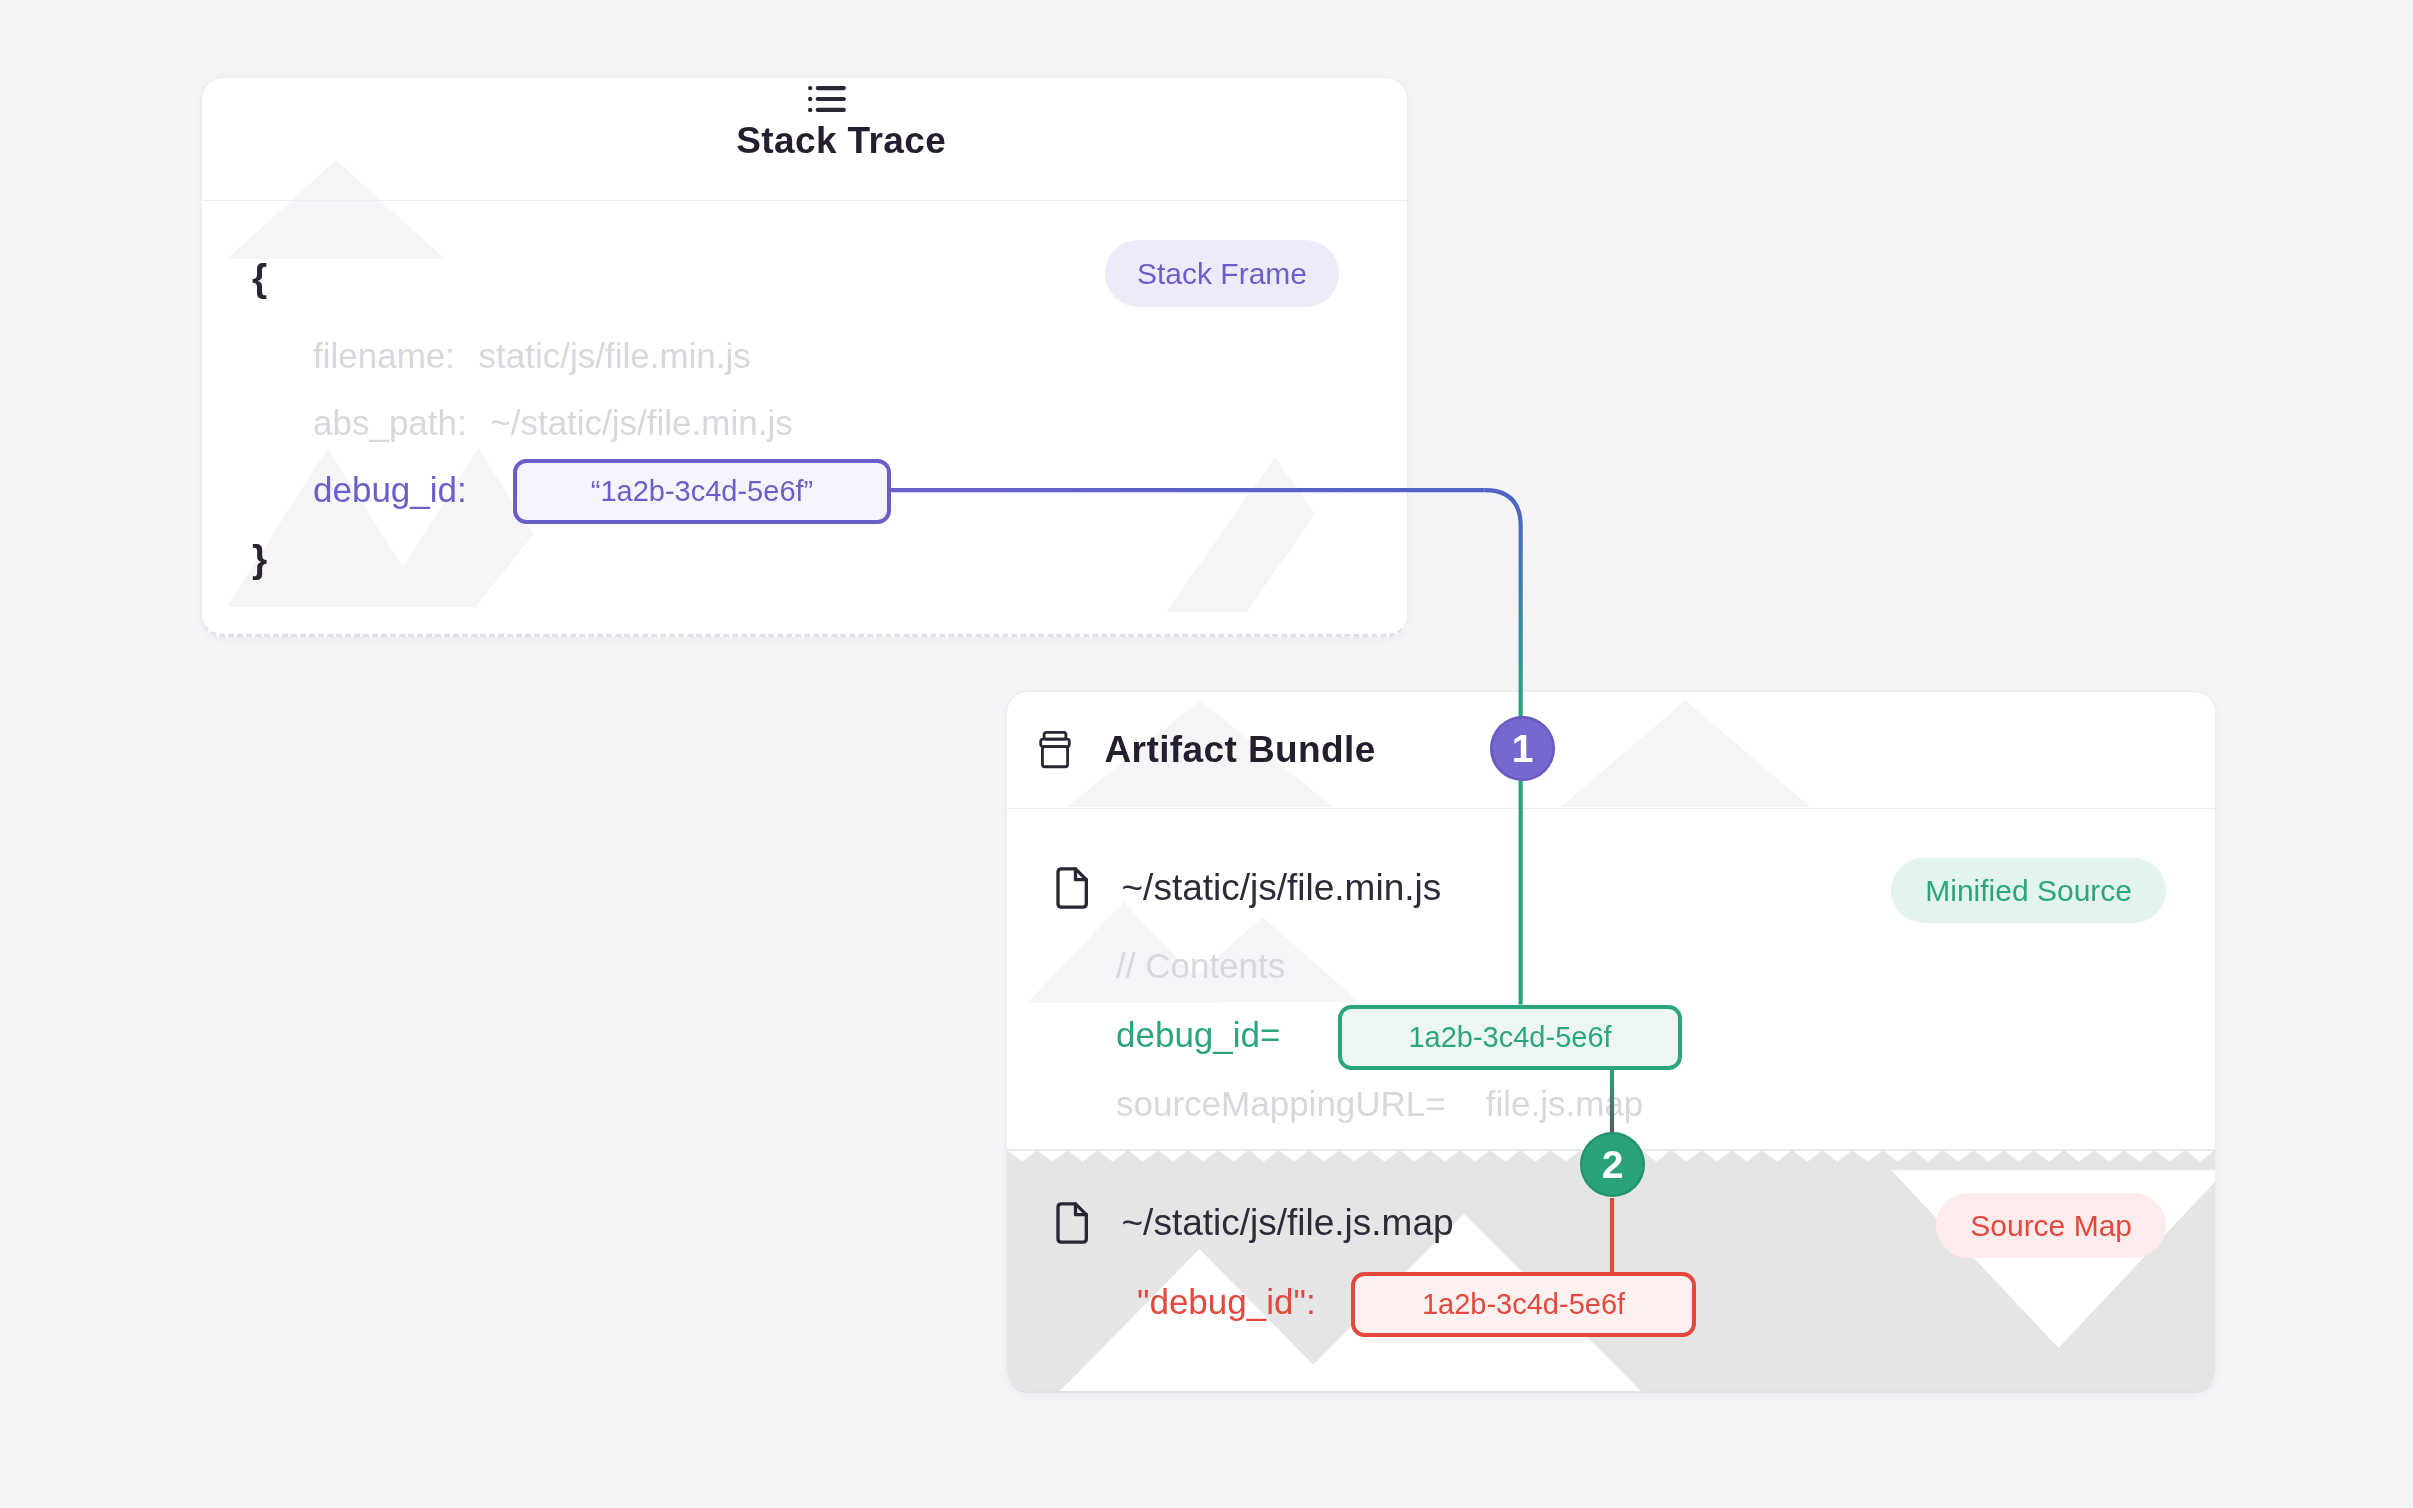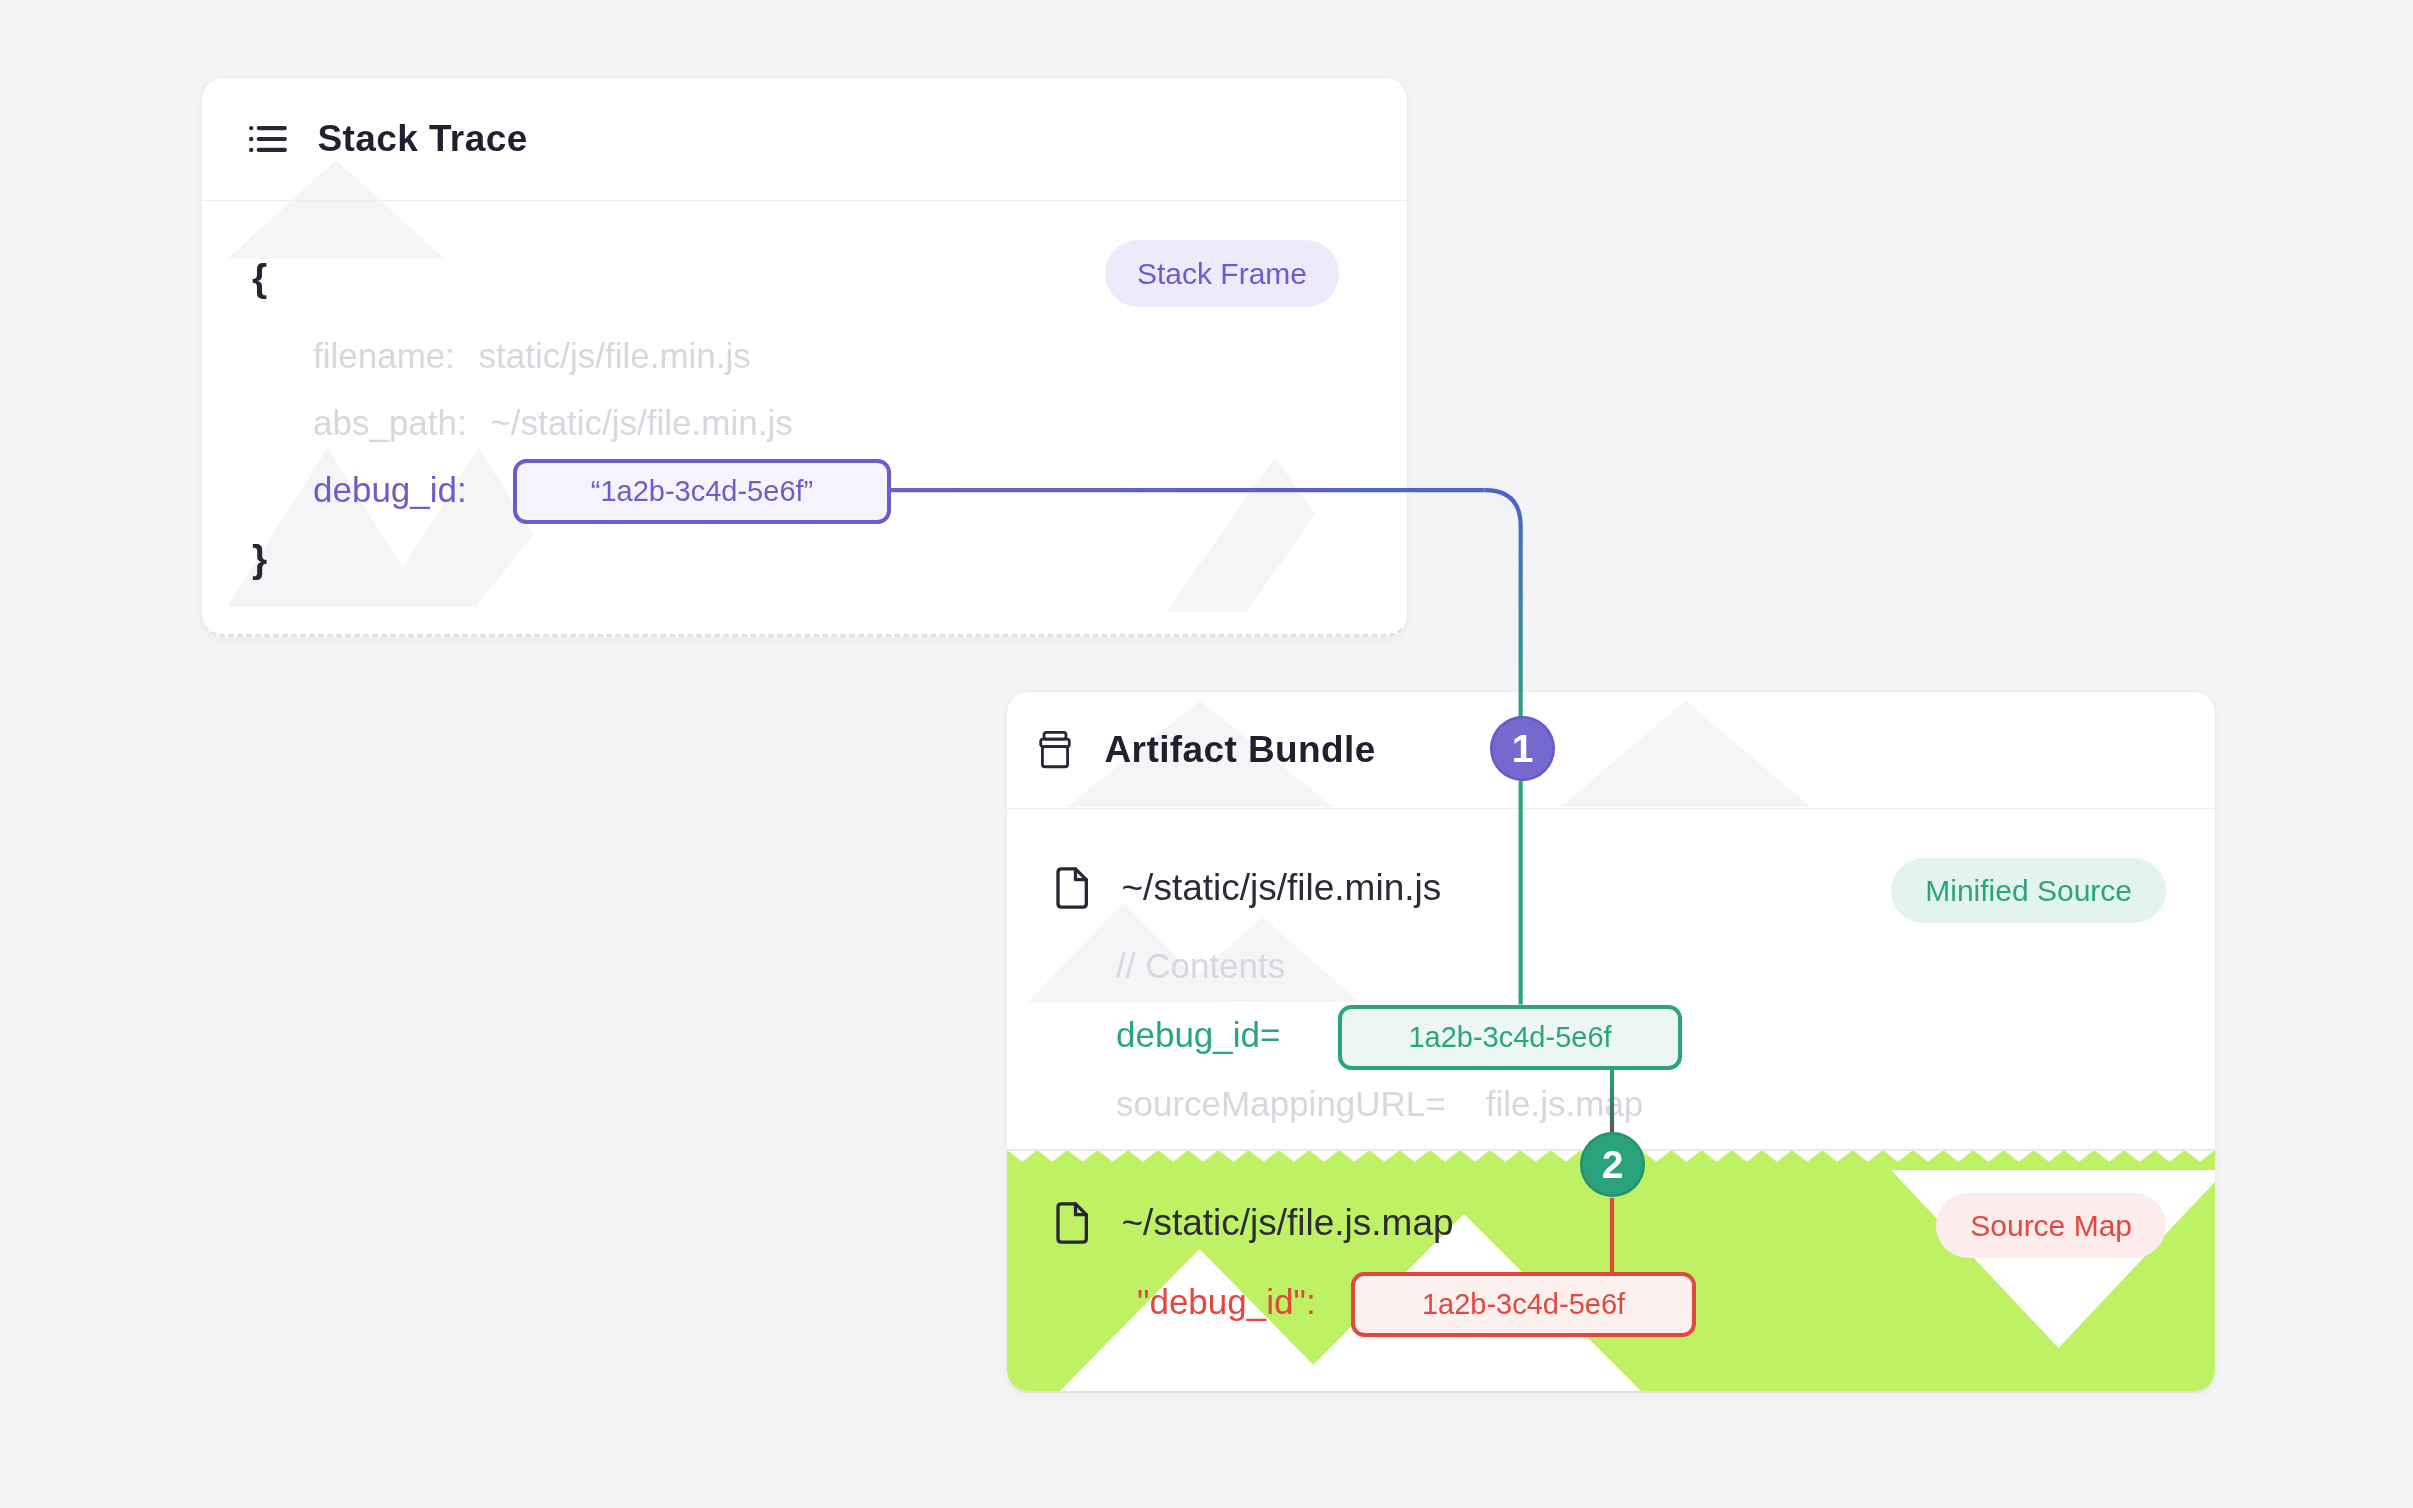--- a/index.html
+++ b/index.html
@@ -15,21 +15,21 @@
     box-shadow:0 2.5px 6.7px rgba(40,35,60,.04);
     overflow:hidden;
   }
   #stack-card{left:201px;top:77px;width:1207px;height:560px;border-bottom:3.4px dashed #e0e0e7;}
   #artifact-card{left:1006px;top:691px;width:1210px;height:702px;border-bottom:2.5px solid #dfdfe6;}
 
   .card-header{
     position:absolute;left:0;top:0;right:0;display:flex;align-items:center;
     border-bottom:1.7px solid #eeeef2;z-index:3;
   }
-  #stack-card .card-header{height:122px;padding-left:45px;}
+  #stack-card .card-header{height:122px;padding-left:45px;flex-direction:column;}
   #artifact-card .card-header{height:116px;padding-left:27px;}
   .card-title{font-size:37px;font-weight:700;color:#241e2e;letter-spacing:0.4px;margin-left:28.5px;}
   .hdr-icon{width:42px;height:42px;flex:0 0 auto;}
 
   
   .tri{position:absolute;z-index:0;}
   .tri.up{clip-path:polygon(50% 0,0 100%,100% 100%);}
   .tri.down{clip-path:polygon(0 0,100% 0,50% 100%);}
   .tri.gray{background:#f5f5f8;}
   .tri.white{background:#ffffff;}
@@ -63,21 +63,21 @@
   #debugid-box-map{
     position:absolute;left:344px;top:122px;width:345px;height:65px;
     border:4.2px solid var(--c-red,#e2483d);background:var(--c-red_box_bg,#fdf1f0);
     color:var(--c-red,#e2483d);z-index:2;
   }
 
   .file-row-icon{width:40px;height:44px;flex:0 0 auto;margin-right:28.5px;}
   .file-path{font-size:37px;font-weight:500;color:#2f2a38;}
 
   #row2{
-    position:absolute;left:0;right:0;top:458px;bottom:0;background:#bef264;
+    position:absolute;left:0;right:0;top:458px;bottom:0;background:#e5e5e5;
     border-radius:0 0 20px 20px;z-index:1;overflow:hidden;
   }
   #row2-divider{position:absolute;left:0;right:0;top:457px;height:1.7px;background:#e7e7ec;z-index:2;}
   #sawtooth{position:absolute;left:0;top:0;width:100%;height:13.4px;z-index:1;}
 
   #connector-svg{position:absolute;left:0;top:0;width:2413px;height:1508px;z-index:5;pointer-events:none;}
 
   .step-circle{
     position:absolute;width:65px;height:65px;border-radius:50%;z-index:6;
     display:flex;align-items:center;justify-content:center;

